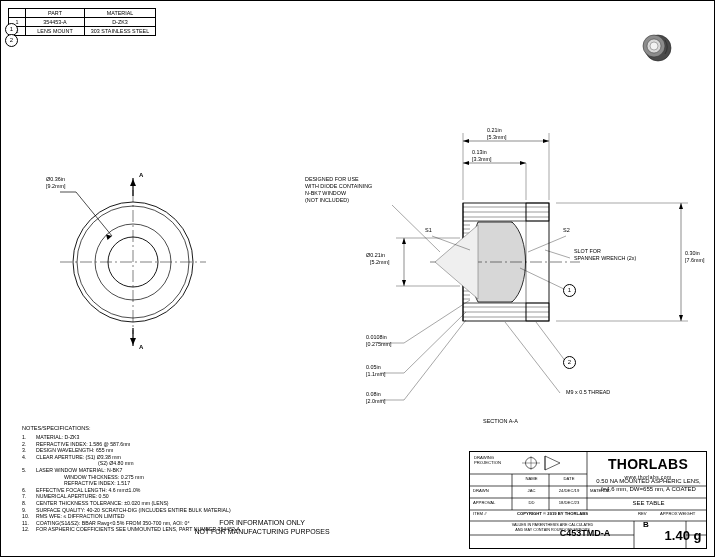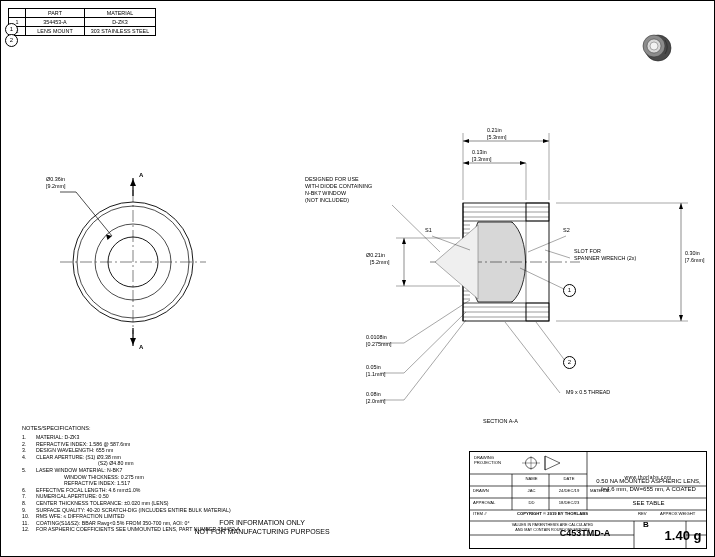--- a/index.html
+++ b/index.html
@@ -360,20 +360,21 @@
   <div class="abs lbl ctr" style="left:80px;top:24px;width:38px;">DATE</div>
 
   <div class="abs lbl" style="left:3px;top:36px;">DRAWN</div>
   <div class="abs lbl ctr" style="left:43px;top:36px;width:37px;">JAC</div>
   <div class="abs lbl ctr" style="left:80px;top:36px;width:38px;">24/DEC/19</div>
 
   <div class="abs lbl" style="left:3px;top:48px;">APPROVAL</div>
   <div class="abs lbl ctr" style="left:43px;top:48px;width:37px;">DD</div>
   <div class="abs lbl ctr" style="left:80px;top:48px;width:38px;">18/DEC/23</div>
 
+  <div class="abs ctr" id="thorlabs" style="left:120px;top:4px;width:116px;">THORLABS</div>
   <div class="abs ctr" id="thorurl" style="left:120px;top:22px;width:116px;">www.thorlabs.com</div>
 
   <div class="abs ctr t55" style="left:120px;top:26px;width:116px;"></div>
 
   <div class="abs ctr t55" style="left:120px;top:27px;width:116px;"></div>
 
   <div class="abs ctr t6" style="left:120px;top:26px;width:117px;">0.50 NA MOUNTED ASPHERIC LENS,</div>
   <div class="abs ctr t6" style="left:120px;top:34px;width:117px;">f=4.6 mm, DW=655 nm, A COATED</div>
 
   <div class="abs lbl" style="left:120px;top:36px;">MATERIAL</div>

